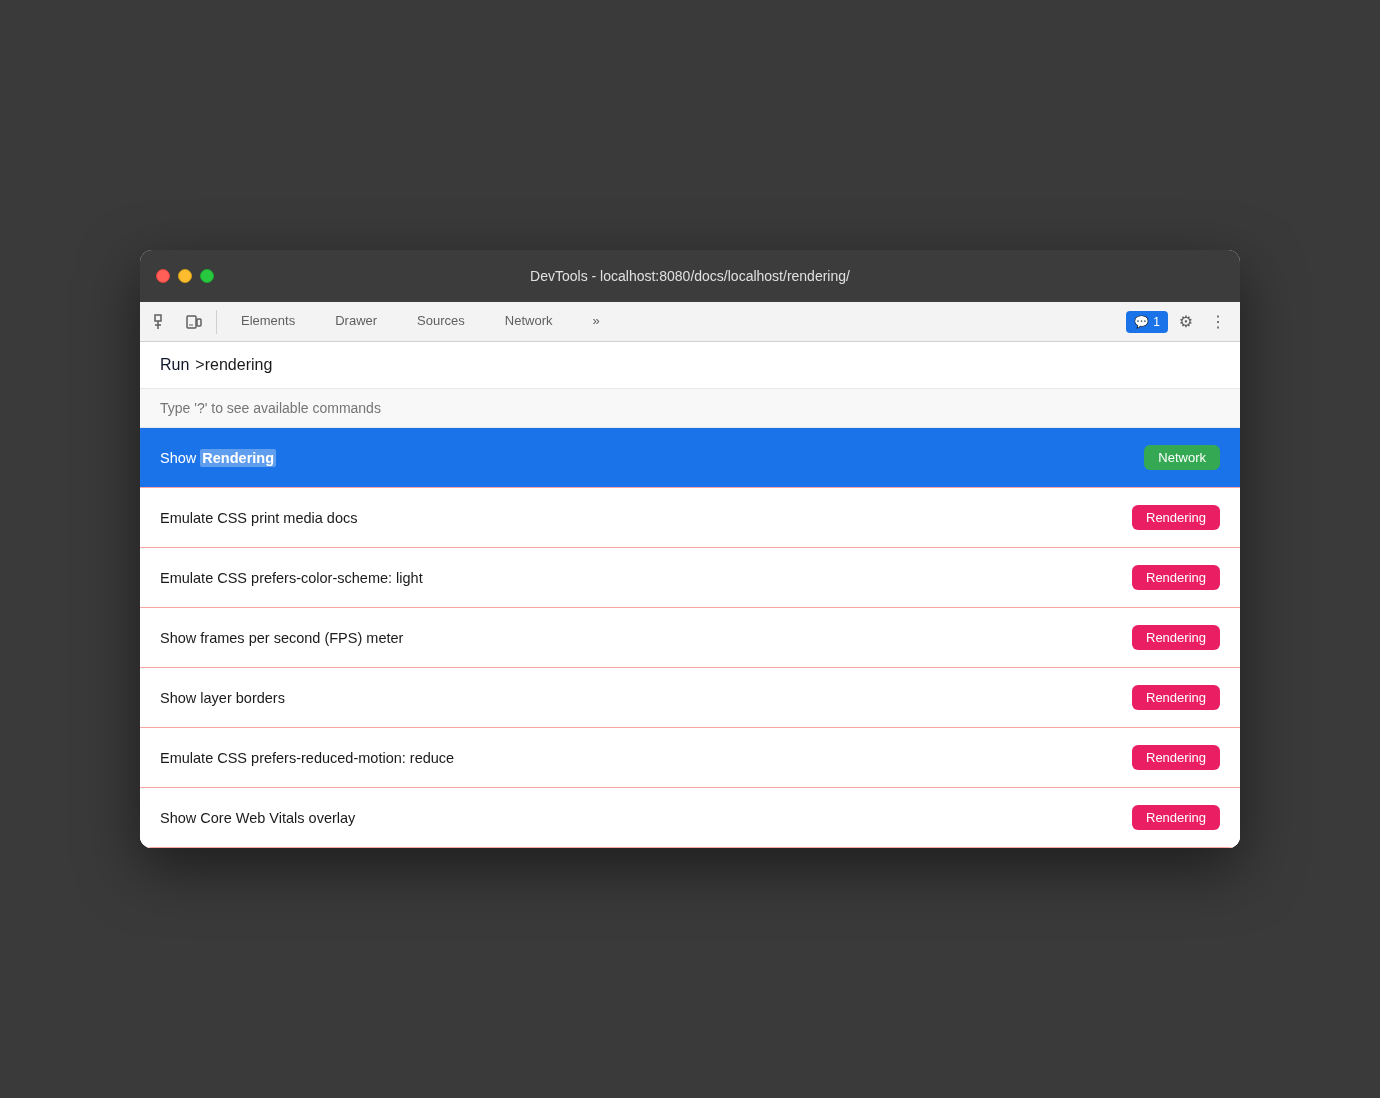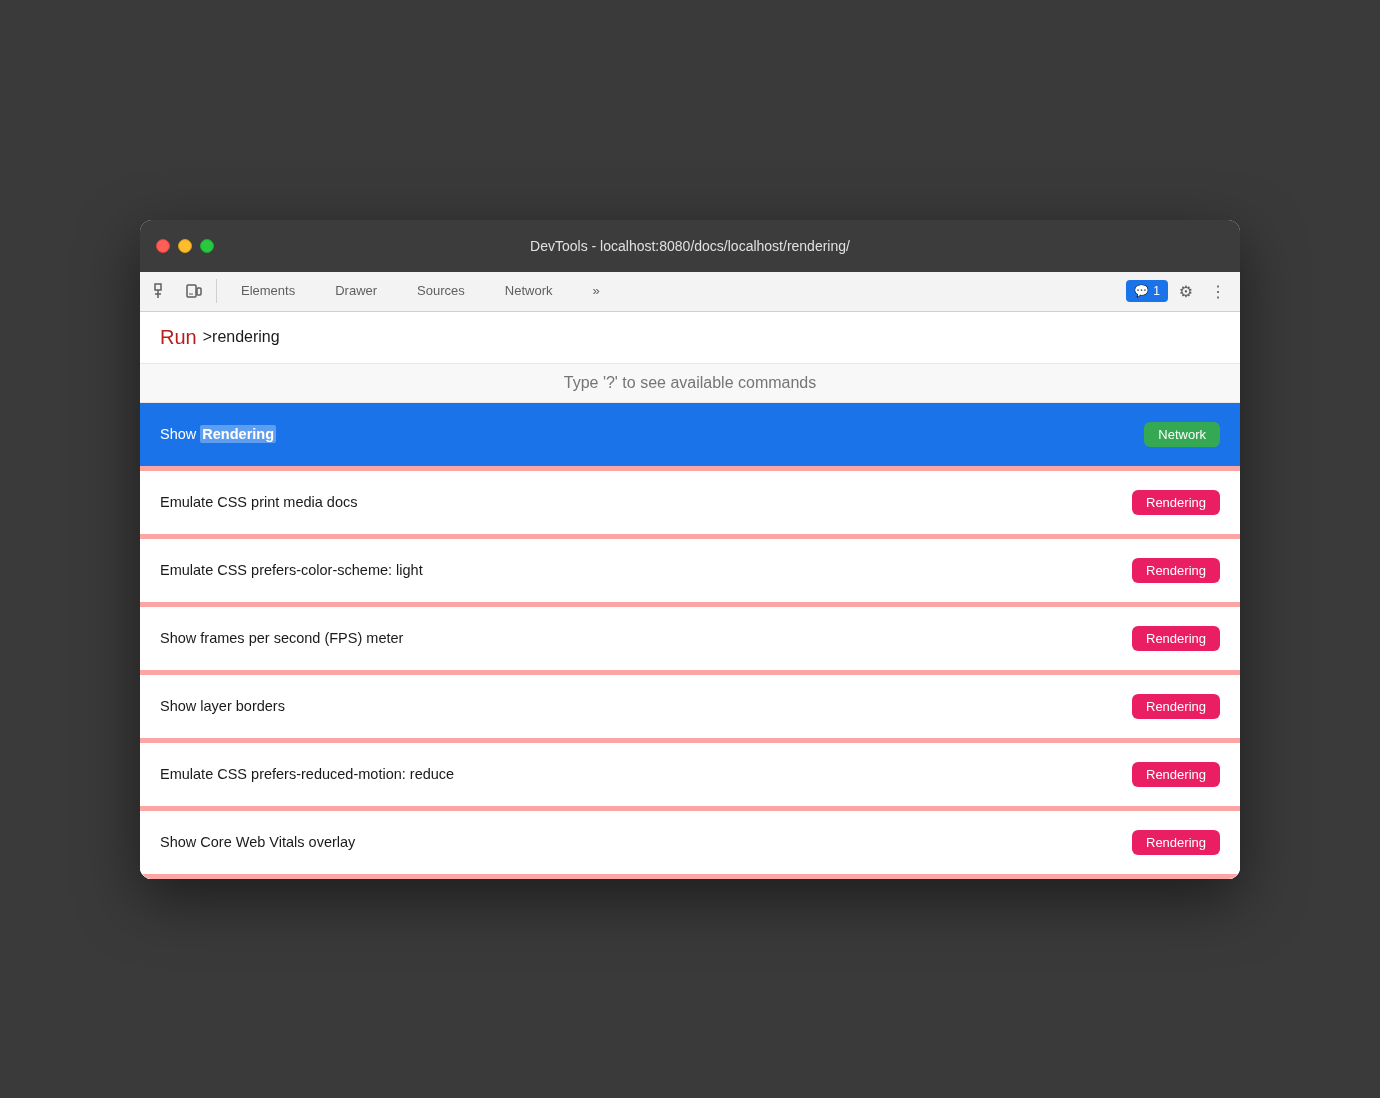--- a/index.html
+++ b/index.html
@@ -156,60 +156,59 @@
     
     .run-header {
       padding: 14px 20px;
       border-bottom: 1px solid #e8e8e8;
       background: white;
       display: flex;
       align-items: center;
     }
 
     .run-label {
-      color: #b91c1c;
-      font-size: 20px;
+      color: #0f172a;
+      font-size: 16px;
       font-weight: 500;
       margin-right: 6px;
     }
 
     .run-command {
       font-size: 16px;
       color: #1a1a1a;
     }
 
     
     .search-box {
       padding: 10px 20px;
       background: #f8f8f8;
       border-bottom: 1px solid #e8e8e8;
     }
 
     .search-input {
       width: 100%;
       border: none;
       background: transparent;
-      font-size: 16px;
+      font-size: 14px;
       color: #9a9a9a;
       outline: none;
-      text-align: center;
     }
 
     
     .command-list {
       background: white;
     }
 
     .command-item {
       display: flex;
       align-items: center;
       justify-content: space-between;
       padding: 0 20px;
-      height: 68px;
-      border-bottom: 5px solid #fca5a5;
+      height: 60px;
+      border-bottom: 1px solid #fca5a5;
       cursor: pointer;
     }
 
     .command-item.active {
       background: #1a73e8;
     }
 
     .command-text {
       font-size: 14.5px;
       color: #1a1a1a;

